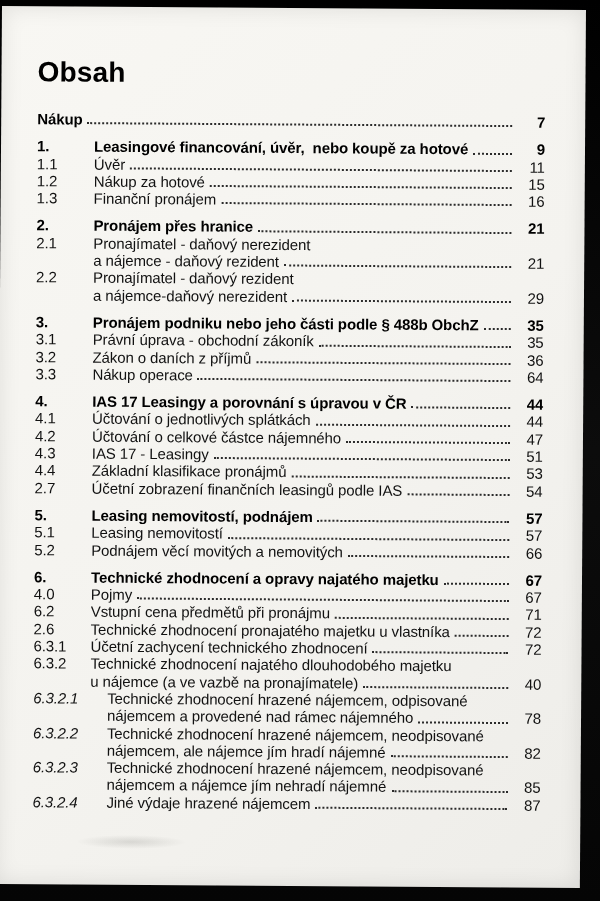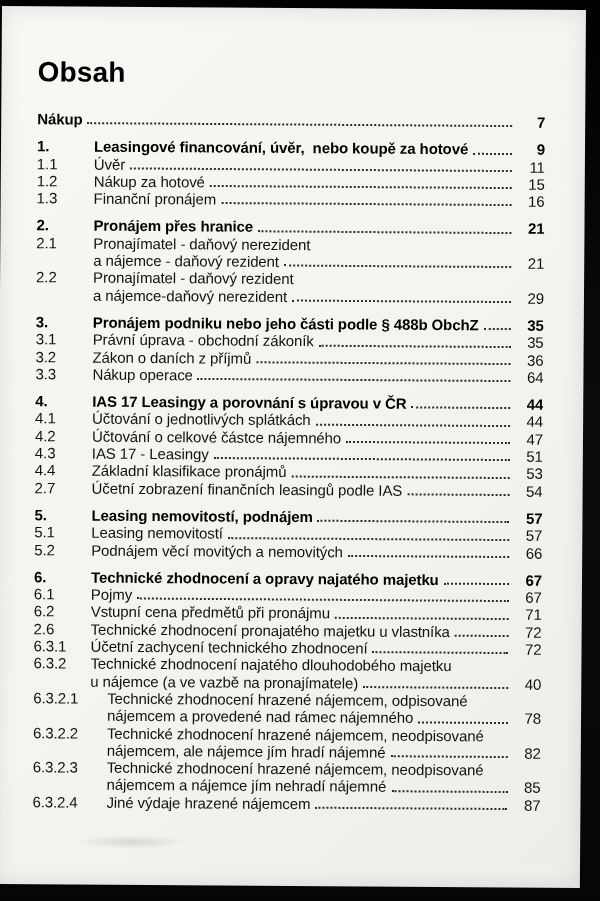--- a/index.html
+++ b/index.html
@@ -35,21 +35,21 @@
   }
   .toc {
     font-size: 15px;
     line-height: 17.3px;
     letter-spacing: -0.1px;
   }
   .row { display: flex; align-items: flex-start; }
   .row.bold { font-weight: 700; color: #000; }
   .row.gap { margin-top: 10px; }
   .num { flex: 0 0 57px; white-space: pre; }
-  .row.deep .num { flex-basis: 74px; }
+  .row.deep .num { flex-basis: 74px; font-style: italic; }
   .content { flex: 1 1 auto; min-width: 0; }
   .line { display: flex; align-items: baseline; overflow: hidden; }
   .t { flex: 0 0 auto; white-space: pre; }
   .leader {
     flex: 1 1 auto;
     min-width: 6px;
     height: 0;
     align-self: flex-end;
     border-bottom: 2px dotted #2b2b2b;
     margin: 0 5px 0 5px;
@@ -292,21 +292,21 @@
     <span class="num">6.</span>
     <span class="content">
             <div class="line">
               <span class="t">Technické zhodnocení a opravy najatého majetku</span>
               <span class="leader"></span>
               <span class="pg">67</span>
             </div>
           </span>
   </div>
         <div class="row">
-    <span class="num">6.1</span>
+    <span class="num">4.0</span>
     <span class="content">
             <div class="line">
               <span class="t">Pojmy</span>
               <span class="leader"></span>
               <span class="pg">67</span>
             </div>
           </span>
   </div>
         <div class="row">
     <span class="num">6.2</span>

